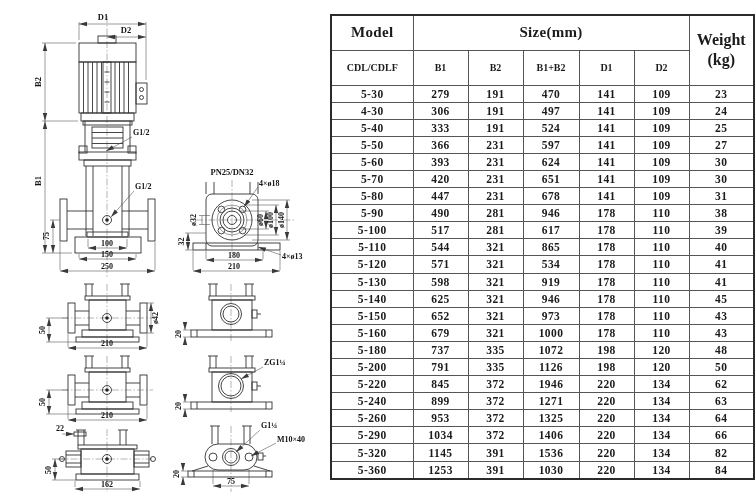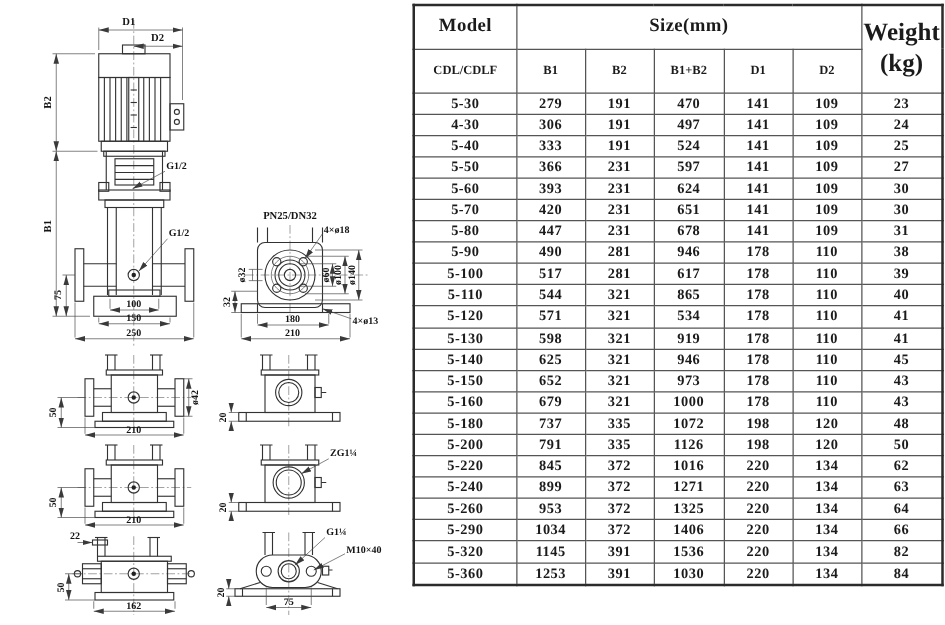--- a/index.html
+++ b/index.html
@@ -1,27 +1,27 @@
 <!DOCTYPE html>
 <html><head>
 <meta charset="utf-8">
 <style>
   html,body{margin:0;padding:0;background:#e8e8e8;}
   .page{position:relative;width:756px;height:500px;background:#ffffff;overflow:hidden;
         font-family:"Liberation Serif","DejaVu Serif",serif;}
   .drawing-pane{position:absolute;left:0;top:0;width:330px;height:500px;}
-  .table-pane{position:absolute;left:330px;top:3px;width:423px;height:466px;}
+  .table-pane{position:absolute;left:330px;top:14px;width:423px;height:466px;}
   table.spec{border-collapse:collapse;table-layout:fixed;width:423px;height:466px;
              border:2px solid #2b2b2b;}
   table.spec th,table.spec td{border:1px solid #555;text-align:center;vertical-align:middle;
              padding:0;color:#1b1b1b;overflow:hidden;white-space:nowrap;}
   thead tr{height:35px;}
   .h-big{font-size:15px;font-weight:bold;letter-spacing:0.3px;}
   .h-sub{font-size:10px;font-weight:bold;}
-  .h-weight div{line-height:1.25;font-size:20px;font-weight:bold;}
+  .h-weight div{line-height:1.25;font-size:16px;font-weight:bold;}
   tbody td{font-size:11.5px;font-weight:bold;letter-spacing:0.4px;}
   
   .o{fill:none;stroke:#323232;stroke-width:0.9;}
   .d{fill:none;stroke:#4a4a4a;stroke-width:0.55;}
   .c{fill:none;stroke:#6a6a6a;stroke-width:0.5;stroke-dasharray:7 2 1.5 2;}
   .t{font-family:"Liberation Serif","DejaVu Serif",serif;font-size:8px;font-weight:bold;fill:#141414;}
   .t2{font-family:"Liberation Serif","DejaVu Serif",serif;font-size:8.5px;font-weight:bold;fill:#141414;}
   .dot{fill:#222;stroke:none;}
 </style>
 </head>
@@ -576,21 +576,21 @@
             <td>1126</td>
             <td>198</td>
             <td>120</td>
             <td>50</td>
           </tr>
 
           <tr>
             <td>5-220</td>
             <td>845</td>
             <td>372</td>
-            <td>1016</td>
+            <td>1946</td>
             <td>220</td>
             <td>134</td>
             <td>62</td>
           </tr>
 
           <tr>
             <td>5-240</td>
             <td>899</td>
             <td>372</td>
             <td>1271</td>

